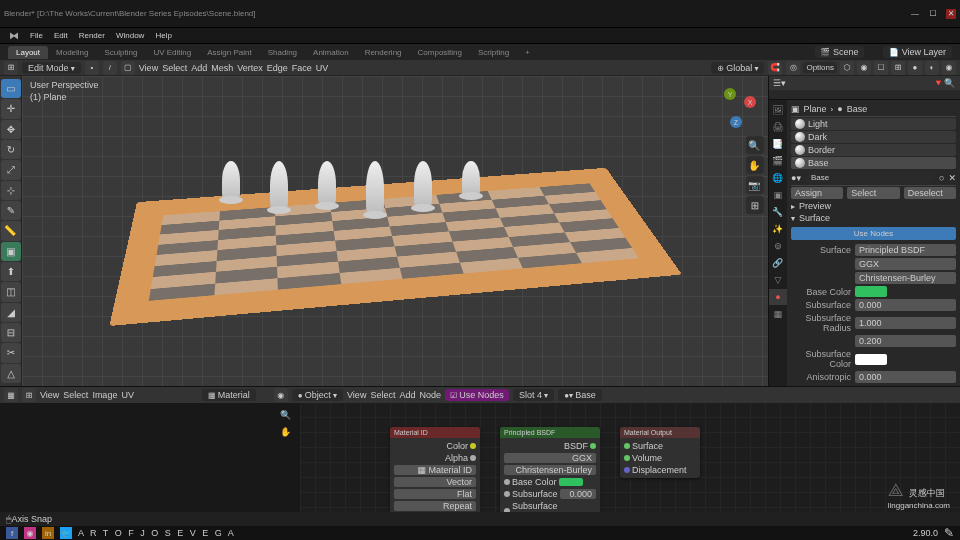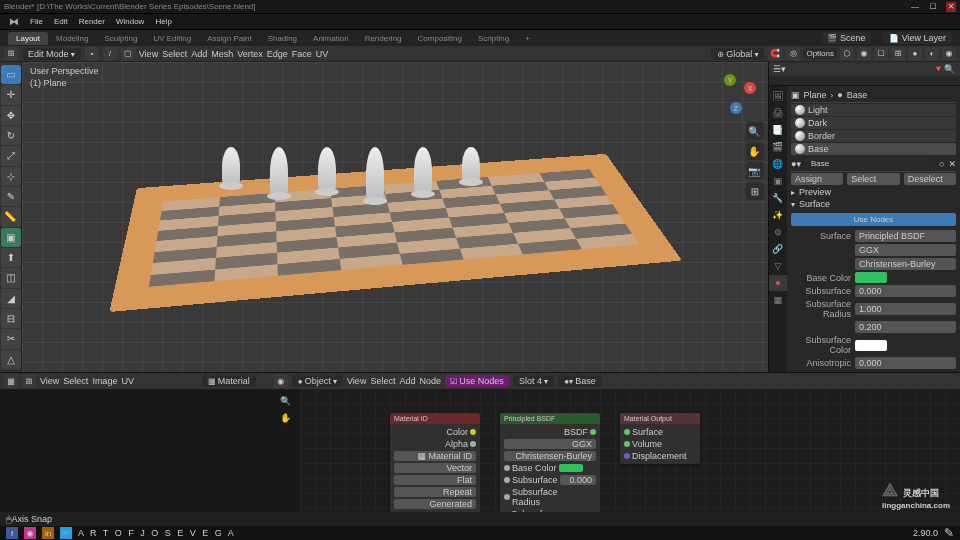--- a/index.html
+++ b/index.html
@@ -1,28 +1,28 @@
 <!DOCTYPE html>
 <html><head>
 <meta charset="utf-8">
 <style>
 *{margin:0;padding:0;box-sizing:border-box;font-family:sans-serif;font-size:9px;color:#ccc}
 body{background:#1a1a1a;width:960px;height:540px;overflow:hidden;position:relative}
-.titlebar{height:14px;background:#181818;display:flex;align-items:center;padding:0 4px;border-bottom:1px solid #000}
+.titlebar{height:28px;background:#181818;display:flex;align-items:center;padding:0 4px;border-bottom:1px solid #000}
 .titlebar span{font-size:8px;color:#888}
 .win-ctrl{margin-left:auto;display:flex;gap:8px}
 .win-ctrl div{width:10px;height:10px;display:flex;align-items:center;justify-content:center;font-size:8px}
 .close{background:#8b2020}
 .menubar{height:16px;background:#181818;display:flex;align-items:center;padding:0 4px;gap:1px;border-bottom:1px solid #000}
 .menubar>div{padding:2px 5px;font-size:8px}
 .menubar .icon{font-size:10px;color:#aaa}
 .tabbar{height:16px;background:#232323;display:flex;align-items:center;padding:0 8px;gap:0}
 .tab{padding:2px 8px;font-size:8px;color:#888}
 .tab.active{background:#424242;color:#eee;border-radius:3px 3px 0 0}
-.tabbar .scene-info{margin-left:auto;display:flex;gap:12px;align-items:center}
+.tabbar .scene-info{margin-left:auto;display:flex;gap:19px;align-items:center}
 .scene-info>div{background:#2a2a2a;padding:1px 6px;border-radius:3px;font-size:8px}
 .hdr2{height:16px;background:#333;display:flex;align-items:center;padding:0 4px;gap:4px;border-bottom:1px solid #222}
 .btn{background:#555;padding:1px 5px;border-radius:3px;font-size:8px}
 .sel{background:#2a2a2a;padding:1px 6px;border-radius:3px;font-size:8px}
 .main{display:flex;height:310px}
 .tool-l{width:22px;background:#333;display:flex;flex-direction:column;gap:1px;padding:3px 1px;border-right:1px solid #222}
 .tool-l div{width:20px;height:20px;background:#424242;border-radius:3px;display:flex;align-items:center;justify-content:center;font-size:10px}
 .tool-l div.active{background:#3d7ab8}
 .vp{flex:1;background:#393939;position:relative;background-image:linear-gradient(#454545 1px,transparent 1px),linear-gradient(90deg,#454545 1px,transparent 1px);background-size:20px 20px}
 .vp-info{position:absolute;top:4px;left:8px;font-size:8px;color:#ddd;line-height:1.3}
@@ -67,21 +67,21 @@
 .nt-red{background:#6b2828}.nt-green{background:#2a5a2a}.nt-dark{background:#383838}
 .node-body{padding:2px}
 .node-row{display:flex;align-items:center;padding:1px 2px;font-size:7px;gap:2px}
 .node-row .sw{width:24px;height:8px;border-radius:2px}
 .node-row .num{background:#555;padding:0 4px;border-radius:2px;flex:1;text-align:right}
 .socket{width:6px;height:6px;border-radius:50%;background:#aaa}
 .status{position:absolute;bottom:14px;left:0;right:0;height:14px;background:#202020;display:flex;align-items:center;padding:0 6px;font-size:8px;color:#888}
 .footer{position:absolute;bottom:0;left:0;right:0;height:14px;background:#121212;display:flex;align-items:center;padding:0 6px;gap:6px;font-size:8px;color:#888}
 .social{width:12px;height:12px;display:flex;align-items:center;justify-content:center;font-size:8px}
 .fb{background:#3b5998}.ig{background:#c13584}.li{background:#a16207}.tw{background:#1da1f2}
-.watermark{position:absolute;bottom:30px;right:10px;font-size:18px;color:rgba(255,255,255,.3);font-weight:bold;pointer-events:none}
+.watermark{position:absolute;bottom:30px;right:10px;font-size:18px;color:rgba(255,255,255,.3);font-weight:normal;pointer-events:none}
 .watermark small{font-size:8px;display:block}
 .hdr-right{margin-left:auto;display:flex;gap:3px;align-items:center}
 .hdr-right div{font-size:8px;padding:1px 3px}
 .ico-btn{width:14px;height:14px;background:#3a3a3a;border-radius:2px;display:flex;align-items:center;justify-content:center;font-size:8px}
 </style>
 </head>
 <body>
 
 <div class="titlebar">
   <span>Blender* [D:\The Works\Current\Blender Series Episodes\Scene.blend]</span>

